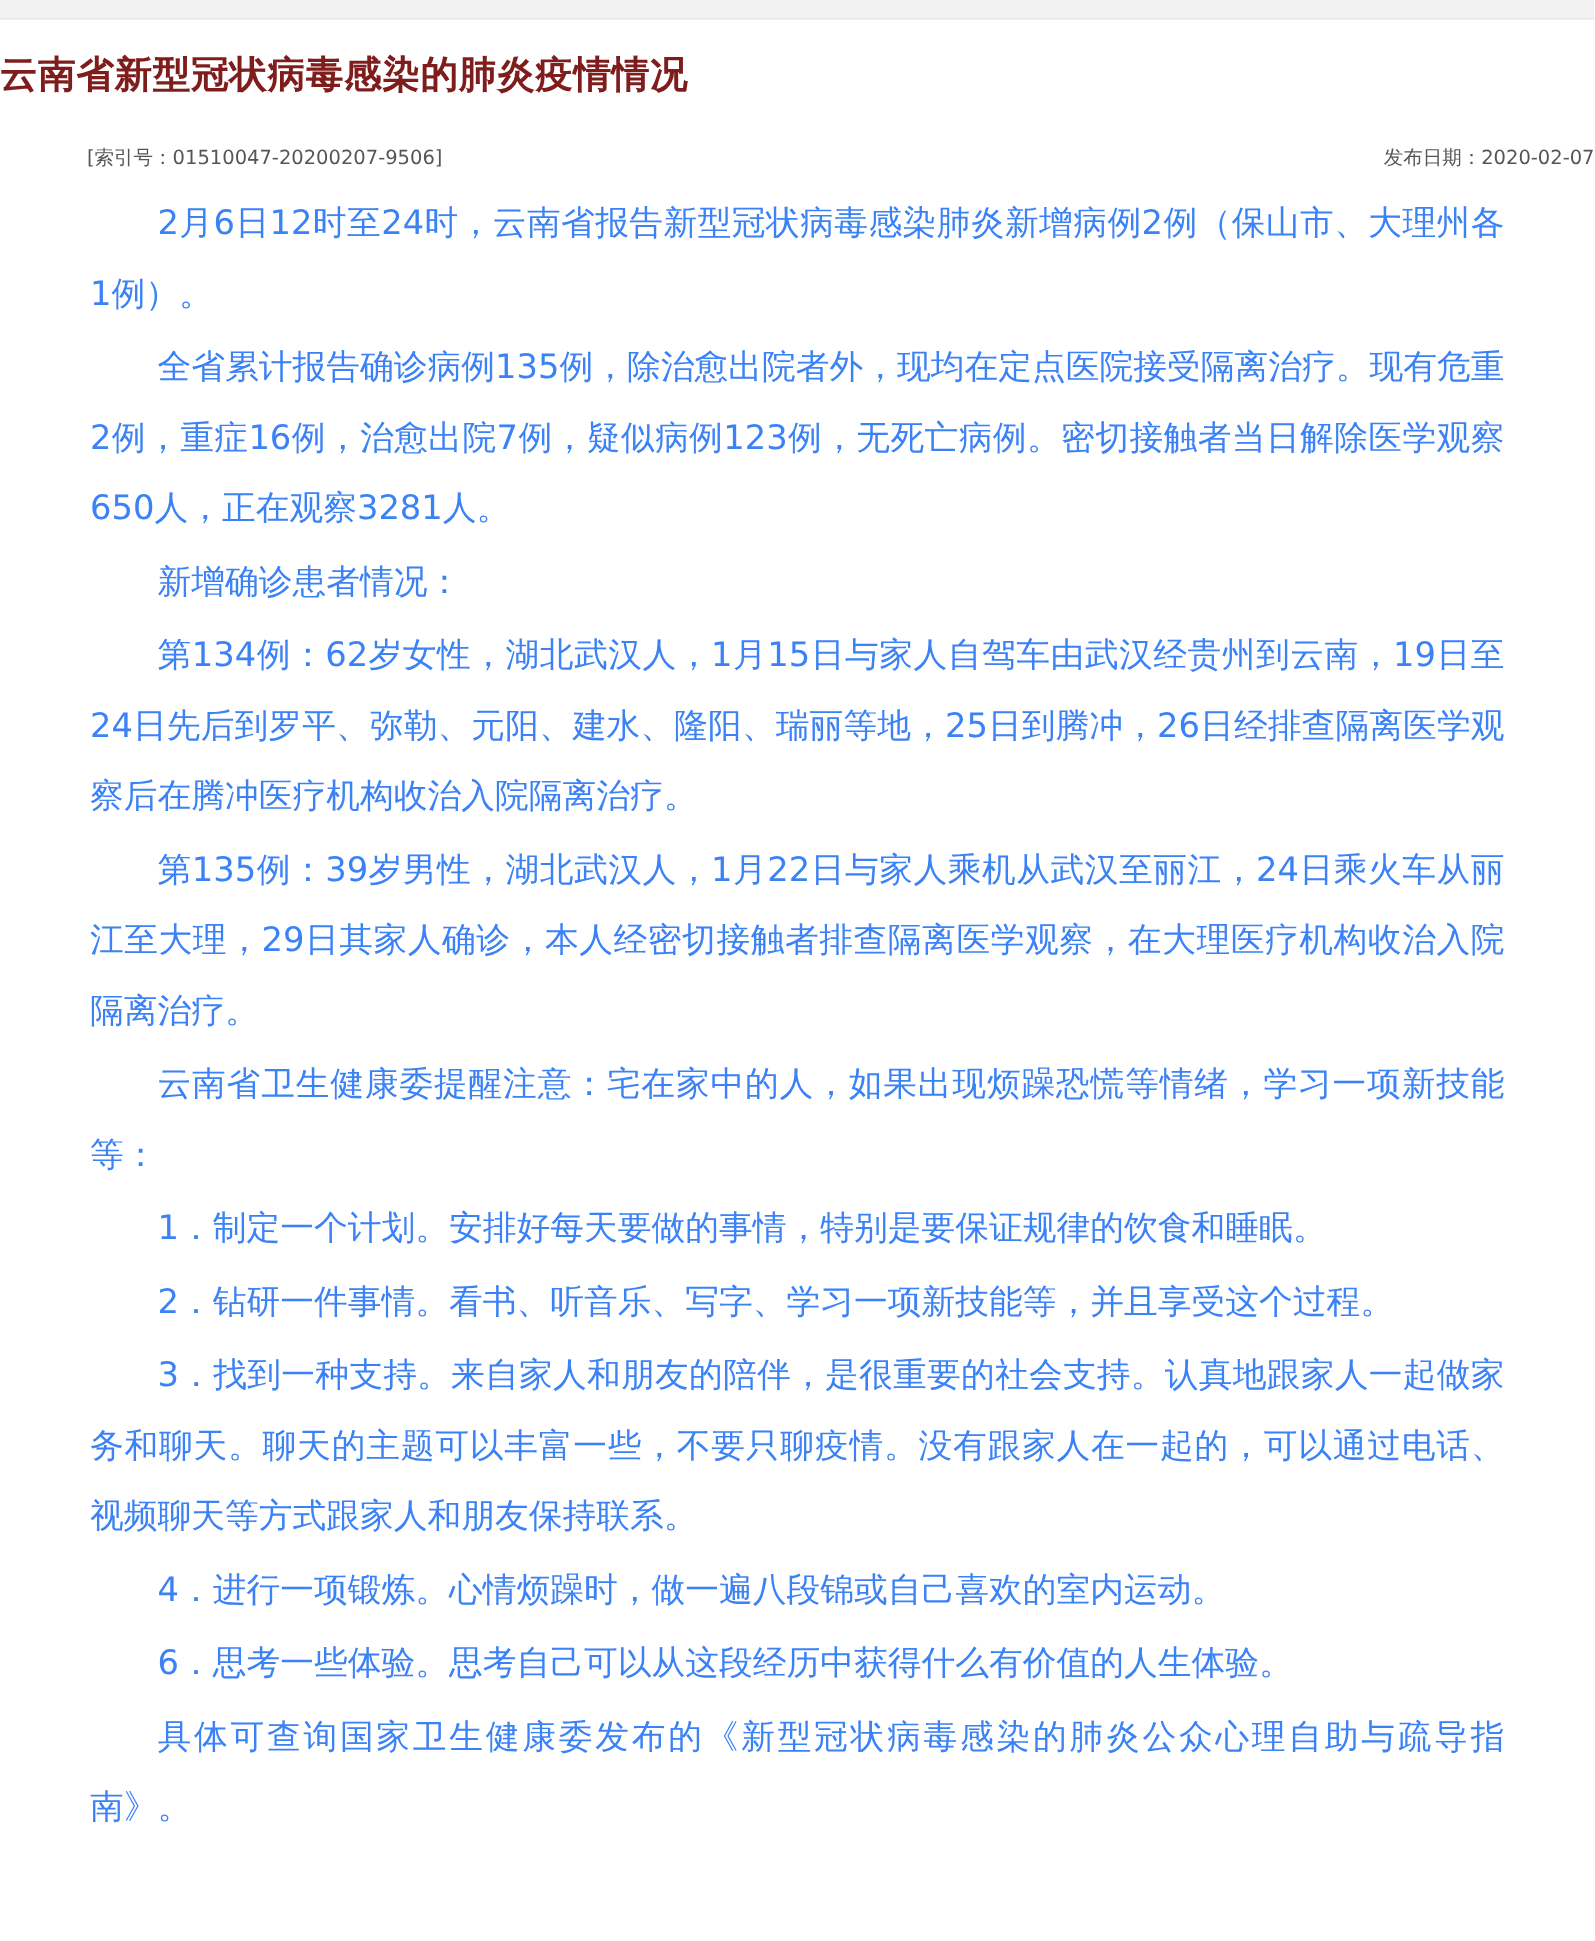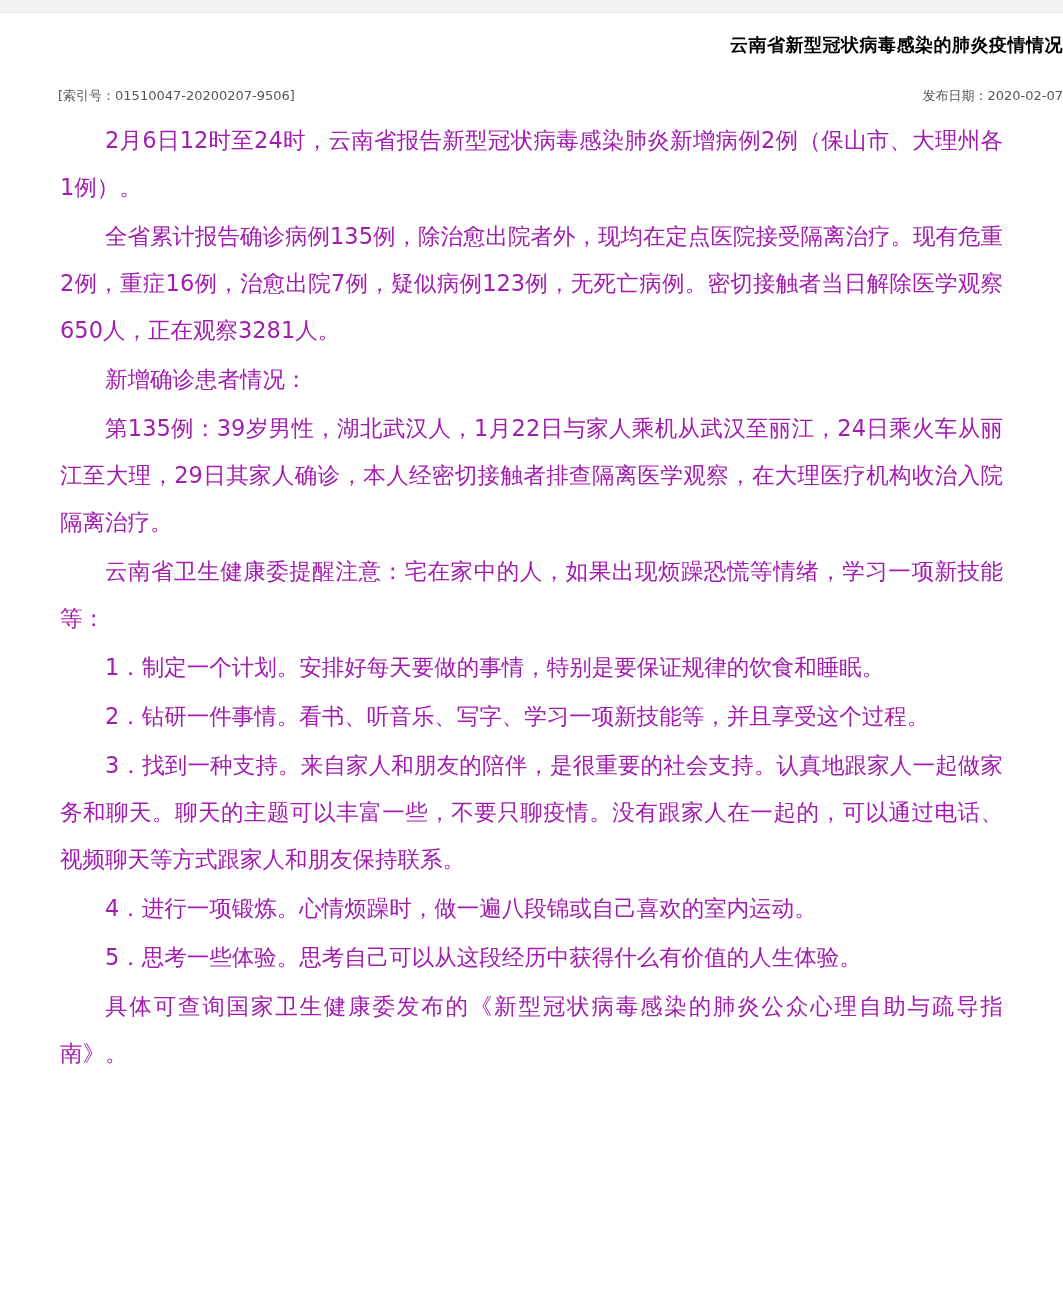--- a/index.html
+++ b/index.html
@@ -17,23 +17,23 @@
     background: #ffffff;
     box-sizing: border-box;
     overflow: hidden;
   }
   .topbar {
     height: 12px;
     background: #f2f2f2;
     border-bottom: 1px solid #e8e8e8;
   }
   .doc-title {
-    text-align: right;
-    color: #000000;
-    font-size: 18px;
+    text-align: left;
+    color: #7f1d1d;
+    font-size: 25px;
     font-weight: bold;
     letter-spacing: 0.5px;
     margin: 20px 0 0 0;
     font-family: "DejaVu Sans", "Liberation Sans", sans-serif;
   }
   .meta-row {
     position: relative;
     margin: 30px 0 0 0;
     padding: 0 58px;
     height: 22px;
@@ -55,21 +55,21 @@
     text-align: right;
     white-space: nowrap;
   }
   .body-wrap {
     padding: 8px 60px 0 60px;
   }
   p.para {
     margin: 0 0 2px 0;
     font-size: 22.5px;
     line-height: 47px;
-    color: #a21caf;
+    color: #3b82f6;
     text-align: justify;
     text-justify: inter-ideograph;
     text-indent: 2em;
     font-family: "DejaVu Sans", "Liberation Sans", sans-serif;
     font-weight: normal;
     letter-spacing: 0px;
   }
   p.para.listitem {
     text-indent: 2em;
   }
@@ -85,23 +85,24 @@
 
   <div class="meta-row">
     <span class="meta-index">[索引号：01510047-20200207-9506]</span>
     <span class="meta-date">发布日期：2020-02-07</span>
   </div>
 
   <div class="body-wrap">
     <p class="para">2月6日12时至24时，云南省报告新型冠状病毒感染肺炎新增病例2例（保山市、大理州各1例）。</p>
     <p class="para">全省累计报告确诊病例135例，除治愈出院者外，现均在定点医院接受隔离治疗。现有危重2例，重症16例，治愈出院7例，疑似病例123例，无死亡病例。密切接触者当日解除医学观察650人，正在观察3281人。</p>
     <p class="para">新增确诊患者情况：</p>
+    <p class="para">第134例：62岁女性，湖北武汉人，1月15日与家人自驾车由武汉经贵州到云南，19日至24日先后到罗平、弥勒、元阳、建水、隆阳、瑞丽等地，25日到腾冲，26日经排查隔离医学观察后在腾冲医疗机构收治入院隔离治疗。</p>
     <p class="para">第135例：39岁男性，湖北武汉人，1月22日与家人乘机从武汉至丽江，24日乘火车从丽江至大理，29日其家人确诊，本人经密切接触者排查隔离医学观察，在大理医疗机构收治入院隔离治疗。</p>
     <p class="para">云南省卫生健康委提醒注意：宅在家中的人，如果出现烦躁恐慌等情绪，学习一项新技能等：</p>
     <p class="para listitem">1．制定一个计划。安排好每天要做的事情，特别是要保证规律的饮食和睡眠。</p>
     <p class="para listitem">2．钻研一件事情。看书、听音乐、写字、学习一项新技能等，并且享受这个过程。</p>
     <p class="para listitem">3．找到一种支持。来自家人和朋友的陪伴，是很重要的社会支持。认真地跟家人一起做家务和聊天。聊天的主题可以丰富一些，不要只聊疫情。没有跟家人在一起的，可以通过电话、视频聊天等方式跟家人和朋友保持联系。</p>
     <p class="para listitem">4．进行一项锻炼。心情烦躁时，做一遍八段锦或自己喜欢的室内运动。</p>
-    <p class="para listitem">5．思考一些体验。思考自己可以从这段经历中获得什么有价值的人生体验。</p>
+    <p class="para listitem">6．思考一些体验。思考自己可以从这段经历中获得什么有价值的人生体验。</p>
     <p class="para">具体可查询国家卫生健康委发布的《新型冠状病毒感染的肺炎公众心理自助与疏导指南》。</p>
   </div>
 
 </div>
 
 </body></html>

